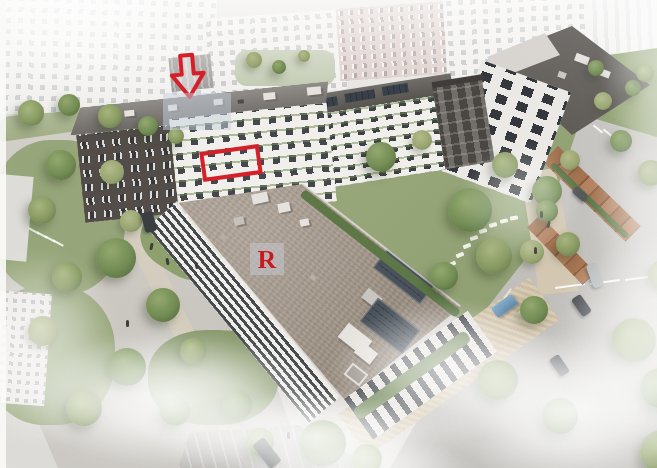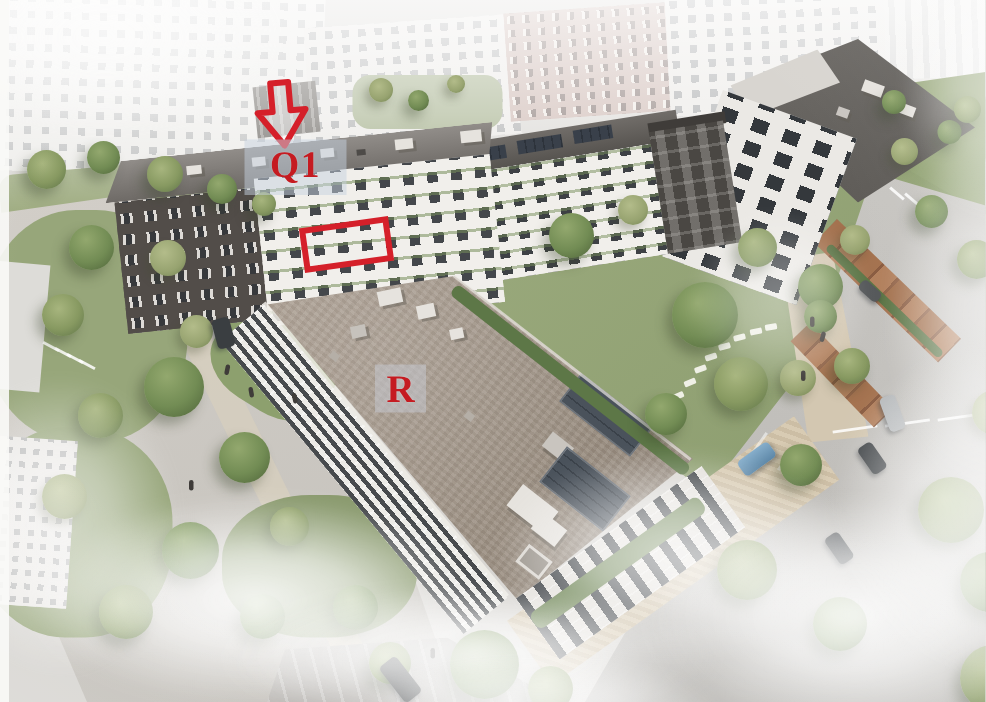--- a/index.html
+++ b/index.html
@@ -229,19 +229,18 @@
     <div class="fog" style="left:-50px;top:-40px;width:240px;height:130px;opacity:.55;"></div>
     <div class="fog" style="left:240px;top:440px;width:240px;height:60px;opacity:.8;"></div>
     <div class="fog" style="left:460px;top:140px;width:120px;height:120px;opacity:.4;"></div>
   </div>
   <div class="abs" style="left:0;top:0;width:657px;height:468px;background:radial-gradient(ellipse at 45% 42%, rgba(255,255,255,0) 55%, rgba(255,255,255,.18) 100%);"></div>
 
   <svg class="abs" style="left:164px;top:52px;transform:rotate(-5deg);" width="50" height="50" viewBox="0 0 50 50">
     <polygon points="18,3 30,3 30,22 40,22 24,45 8,22 18,22" fill="rgba(255,255,255,0.45)" stroke="#d5202a" stroke-width="4" stroke-linejoin="round"></polygon>
   </svg>
   <div class="abs" style="left:163px;top:93px;width:68px;height:37px;background:rgba(198,210,224,.5);"></div>
-  <div class="anno-label" style="left:165px;top:97px;width:64px;font-size:25px;letter-spacing:1px;">Q1</div>
   <div class="hl-rect" style="left:201px;top:148px;width:52px;height:22px;transform:rotate(-8deg);"></div>
   <div class="abs" style="left:250px;top:243px;width:34px;height:32px;background:rgba(196,199,205,.55);"></div>
   <div class="anno-label" style="left:250px;top:246px;width:34px;font-size:26px;">R</div>
 
   <div class="abs" style="left:0;top:0;width:6px;height:468px;background:rgba(250,249,247,.9);"></div>
 </div>
 
 </body></html>

